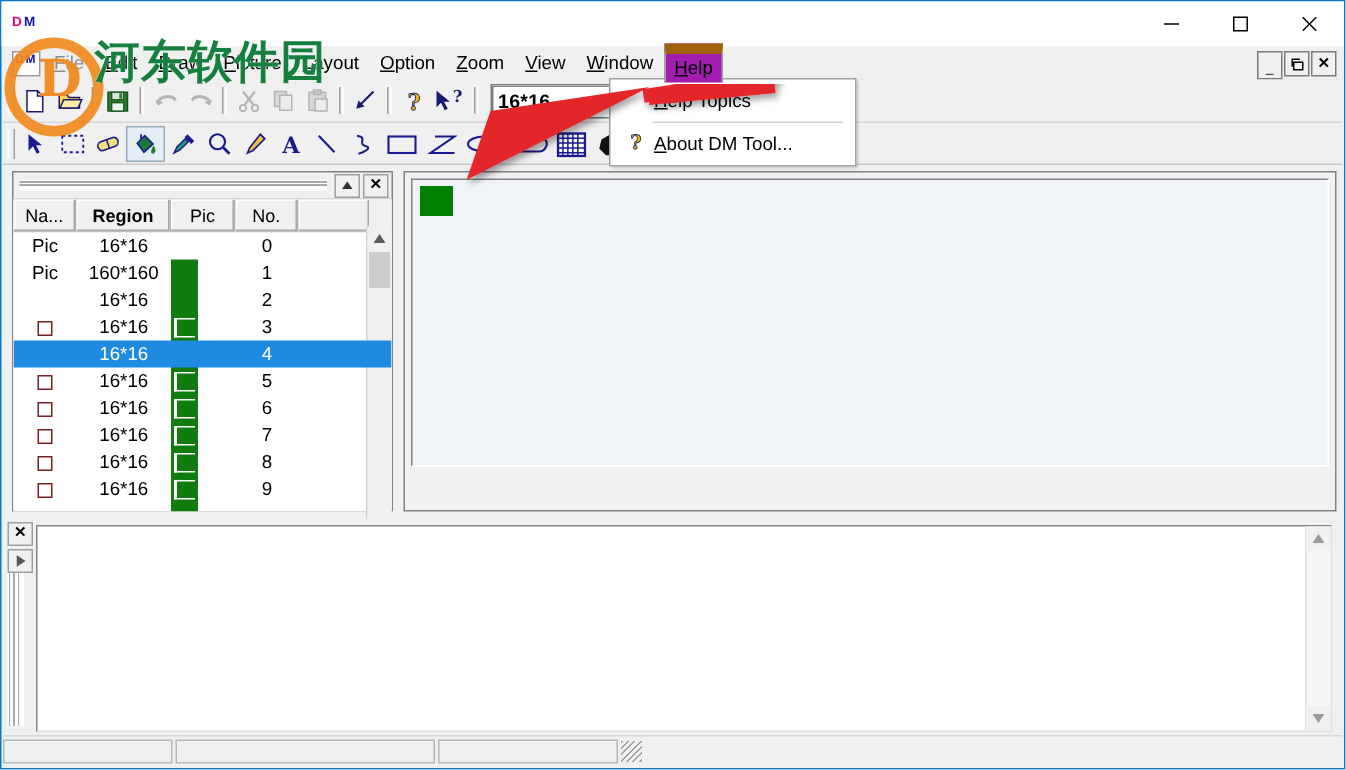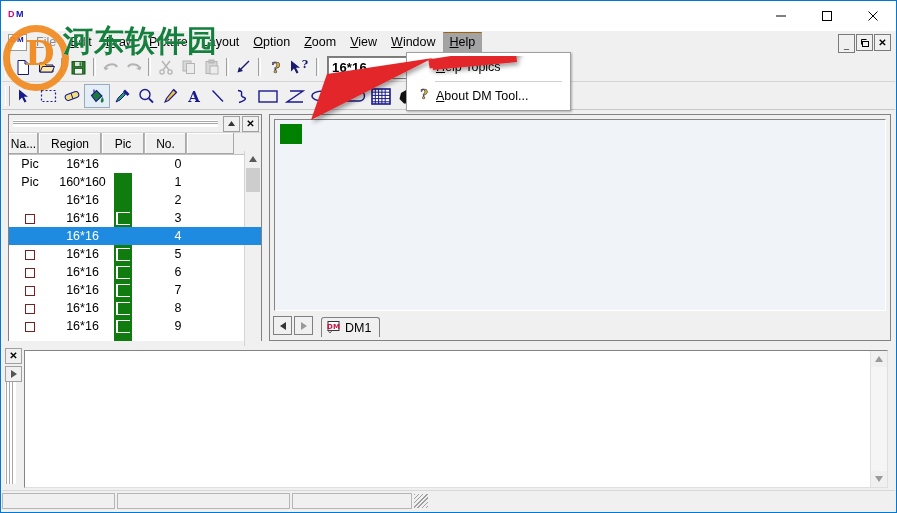--- a/index.html
+++ b/index.html
@@ -59,22 +59,22 @@
     position:absolute;left:1px;top:0px;font-size:8px;font-weight:bold;color:#c00060;
   }
   .mdi-ico .t2{
     position:absolute;left:8px;top:0px;font-size:8px;font-weight:bold;color:#1010b0;
   }
   .menu-item{
     padding:3px 7px 3px 7px;font-size:12.5px;color:#000;white-space:nowrap;cursor:default;
   }
   .menu-item.disabled{color:#8d8d8d;}
   .menu-item.open{
-    background:#a3a3a3;
-    border-left:1px solid #a0a0a0;border-top:1px solid #a16207;border-right:1px solid #a0a0a0;
+    background:#a21caf;
+    border-left:1px solid #a0a0a0;border-top:7px solid #a16207;border-right:1px solid #a0a0a0;
     padding:2px 6px 3px 6px;
     position:relative;z-index:60;
   }
   .menu-item u{text-decoration:underline;}
 
   
   .mdibtns{position:absolute;right:4px;top:3px;display:flex;gap:1px;}
   .mdibtn{
     width:15px;height:15px;background:#f0f0f0;border:1px solid #7b7b7b;
     display:flex;align-items:center;justify-content:center;font-size:9px;
@@ -163,22 +163,22 @@
     display:flex;height:21px;background:#f0f0f0;border-bottom:1px solid #c2c2c2;
   }
   .gh{
     display:flex;align-items:center;justify-content:center;
     font-size:12px;color:#000;
     border-right:1px solid #b4b4b4;
     background:#f0f0f0;
     box-shadow: inset -1px -1px 0 #a8a8a8, inset 1px 1px 0 #ffffff;
     box-sizing:border-box;
   }
-  .gh.c0{width:30px;}
-  .gh.c1{width:63px;}
+  .gh.c0{width:42px;}
+  .gh.c1{width:63px;font-weight:bold;}
   .gh.c2{width:43px;}
   .gh.c3{width:42px;}
   .gh.c4{width:47px;border-right:none;}
   .grid-body{position:relative;height:186px;overflow:hidden;background:#fff;}
   .row{
     position:relative;display:flex;height:18px;align-items:center;
     font-size:12.5px;color:#000;
   }
   .row.sel{background:#1e8ae0;color:#fff;}
   .cell{box-sizing:border-box;}
@@ -703,42 +703,20 @@
             </svg>
         </div>
       </div>
     </div>
   </div>
 
   <div class="canvaswrap">
     <div class="canvas-inner">
       <div class="green-sq"></div>
     </div>
-    <div class="tabstrip">
-      <div class="tabnav">
-        <svg width="6" height="8" viewBox="0 0 6 8">
-            <polygon points="6,0 6,8 0,4" fill="#333"></polygon>
-          </svg>
-      </div>
-      <div class="tabnav">
-        <svg width="6" height="8" viewBox="0 0 6 8">
-            <polygon points="0,0 0,8 6,4" fill="#999"></polygon>
-          </svg>
-      </div>
-      <div class="tab">
-        <span class="ti">
-          <svg width="14" height="13" viewBox="0 0 14 13">
-              <rect x="1" y="0.5" width="11" height="9" fill="#fff" stroke="#333" stroke-width="1"></rect>
-              <text x="6.5" y="7.5" font-size="7" font-weight="bold" fill="#d01040" text-anchor="middle" font-family="DejaVu Sans, sans-serif">DM</text>
-              <path d="M1 9.5 L5 9.5 L3 12 Z" fill="#fff" stroke="#333" stroke-width=".8"></path>
-            </svg>
-        </span>
-        <span>DM1</span>
-      </div>
-    </div>
   </div>
 
   <div class="botpanel">
     <div class="bp-left">
       <div class="bp-btn" style="font-weight:bold;font-size:10px;">✕</div>
       <div class="bp-btn">
         <svg width="6" height="8" viewBox="0 0 6 8">
             <polygon points="0,0 0,8 6,4" fill="#555"></polygon>
           </svg>
       </div>

